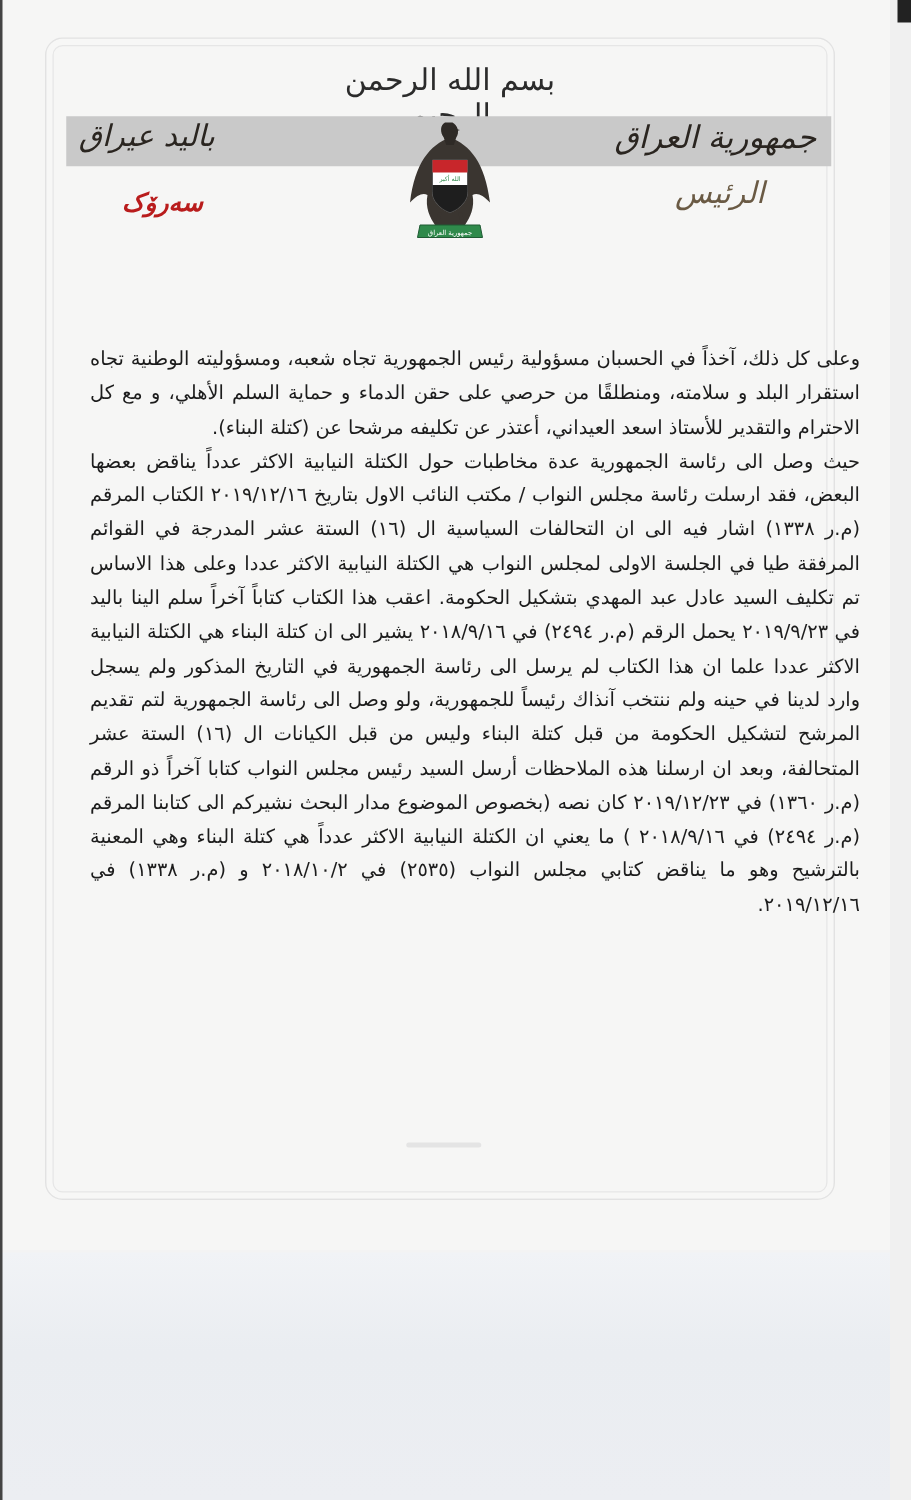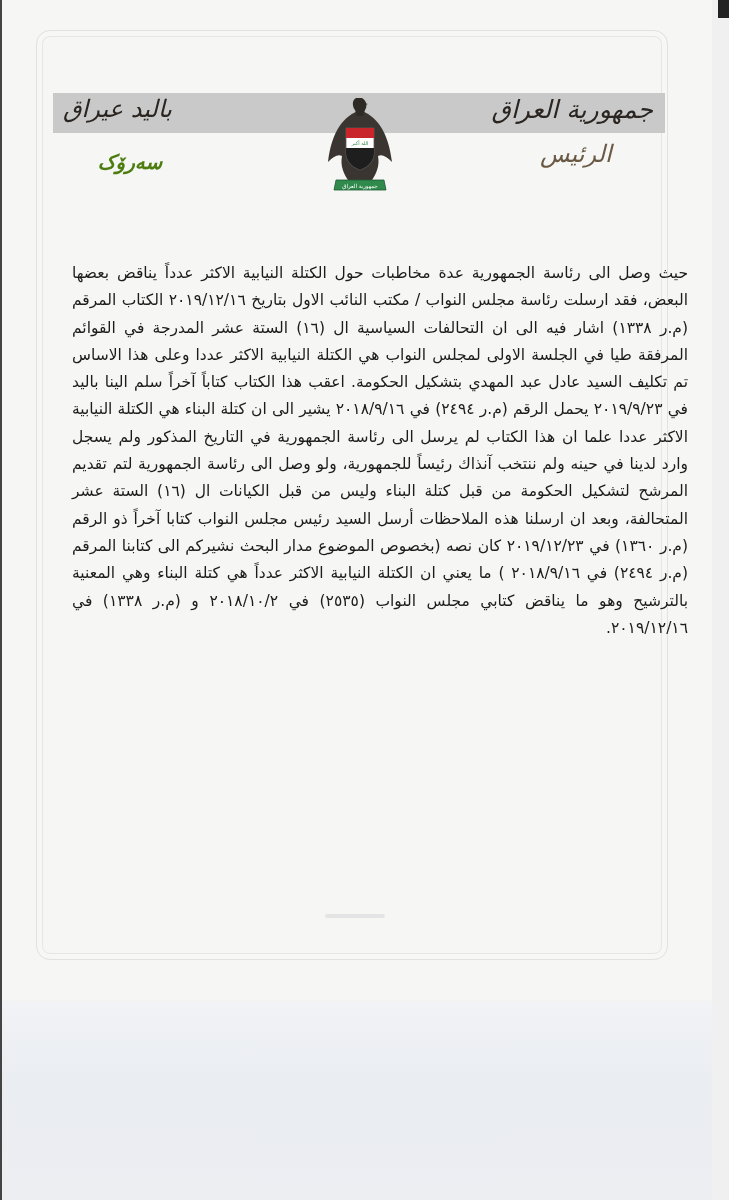--- a/index.html
+++ b/index.html
@@ -46,21 +46,21 @@
     .band-title-ku {
       position: absolute; left: 10px; top: 2px; font-size: 24px; color: #2a2520;
       direction: rtl; font-family: "DejaVu Serif", serif; font-style: italic;
     }
     .sub-ar {
       position: absolute; left: 540px; top: 140px; width: 90px; text-align: left;
       font-size: 24px; color: #6a5a44; direction: rtl; font-style: italic;
     }
     .sub-ku {
       position: absolute; left: 95px; top: 150px; width: 70px; text-align: center;
-      font-size: 20px; color: #4d7c0f; direction: rtl; font-style: italic; font-weight: bold;
+      font-size: 20px; color: #b91c1c; direction: rtl; font-style: italic; font-weight: bold;
     }
     .emblem {
       position: absolute; left: 322px; top: 96px; width: 76px; height: 98px;
     }
     .body-text {
       position: absolute; left: 72px; top: 260px; width: 616px;
       direction: rtl; text-align: justify;
       font-family: "DejaVu Sans", sans-serif;
       font-size: 15.5px; line-height: 27.3px; color: #1c1c1c;
     }
@@ -70,20 +70,21 @@
       position: absolute; left: 325px; top: 914px; width: 60px; height: 4px;
       background: #e4e4e4; border-radius: 2px;
     }
   </style>
 </head>
 <body>
 
 <div class="page">
   <div class="frame"></div>
 
+  <div class="basmala">بسم الله الرحمن الرحيم</div>
 
   <div class="band">
     <div class="band-title-ar">جمهورية العراق</div>
     <div class="band-title-ku">باليد عیراق</div>
   </div>
 
   <div class="emblem">
     <svg width="76" height="98" viewBox="0 0 76 98">
 
       <path d="M38 14 C22 20 10 34 6 66 C12 60 16 58 20 60 C18 70 22 78 26 84 L50 84 C54 78 58 70 56 60 C60 58 64 60 70 66 C66 34 54 20 38 14 Z" fill="#3a3530"></path>
@@ -100,20 +101,21 @@
 
       <path d="M14 84 L62 84 L64 94 L12 94 Z" fill="#2f8a4b" stroke="#1f5a33" stroke-width="0.8"></path>
       <text x="38" y="92" font-size="5.5" text-anchor="middle" fill="#ffffff" font-family="DejaVu Sans, sans-serif">جمهورية العراق</text>
     </svg>
   </div>
 
   <div class="sub-ar">الرئيس</div>
   <div class="sub-ku">سەرۆک</div>
 
   <div class="body-text">
+    <p class="gap">وعلى كل ذلك، آخذاً في الحسبان مسؤولية رئيس الجمهورية تجاه شعبه، ومسؤوليته الوطنية تجاه استقرار البلد و سلامته، ومنطلقًا من حرصي على حقن الدماء و حماية السلم الأهلي، و مع كل الاحترام والتقدير للأستاذ اسعد العيداني، أعتذر عن تكليفه مرشحا عن (كتلة البناء).</p>
     <p>حيث وصل الى رئاسة الجمهورية عدة مخاطبات حول الكتلة النيابية الاكثر عدداً يناقض بعضها البعض، فقد ارسلت رئاسة مجلس النواب / مكتب النائب الاول بتاريخ ٢٠١٩/١٢/١٦ الكتاب المرقم (م.ر ١٣٣٨) اشار فيه الى ان التحالفات السياسية ال (١٦) الستة عشر المدرجة في القوائم المرفقة طيا في الجلسة الاولى لمجلس النواب هي الكتلة النيابية الاكثر عددا وعلى هذا الاساس تم تكليف السيد عادل عبد المهدي بتشكيل الحكومة. اعقب هذا الكتاب كتاباً آخراً سلم الينا باليد في ٢٠١٩/٩/٢٣ يحمل الرقم (م.ر ٢٤٩٤) في ٢٠١٨/٩/١٦ يشير الى ان كتلة البناء هي الكتلة النيابية الاكثر عددا علما ان هذا الكتاب لم يرسل الى رئاسة الجمهورية في التاريخ المذكور ولم يسجل وارد لدينا في حينه ولم ننتخب آنذاك رئيساً للجمهورية، ولو وصل الى رئاسة الجمهورية لتم تقديم المرشح لتشكيل الحكومة من قبل كتلة البناء وليس من قبل الكيانات ال (١٦) الستة عشر المتحالفة، وبعد ان ارسلنا هذه الملاحظات أرسل السيد رئيس مجلس النواب كتابا آخراً ذو الرقم (م.ر ١٣٦٠) في ٢٠١٩/١٢/٢٣ كان نصه (بخصوص الموضوع مدار البحث نشيركم الى كتابنا المرقم (م.ر ٢٤٩٤) في ٢٠١٨/٩/١٦ ) ما يعني ان الكتلة النيابية الاكثر عدداً هي كتلة البناء وهي المعنية بالترشيح وهو ما يناقض كتابي مجلس النواب (٢٥٣٥) في ٢٠١٨/١٠/٢ و (م.ر ١٣٣٨) في ٢٠١٩/١٢/١٦.</p>
   </div>
 
   <div class="footer-mark"></div>
 </div>
 
 <div class="scan-bottom"></div>
 <div class="right-strip">
     <div class="dark"></div>
   </div>

